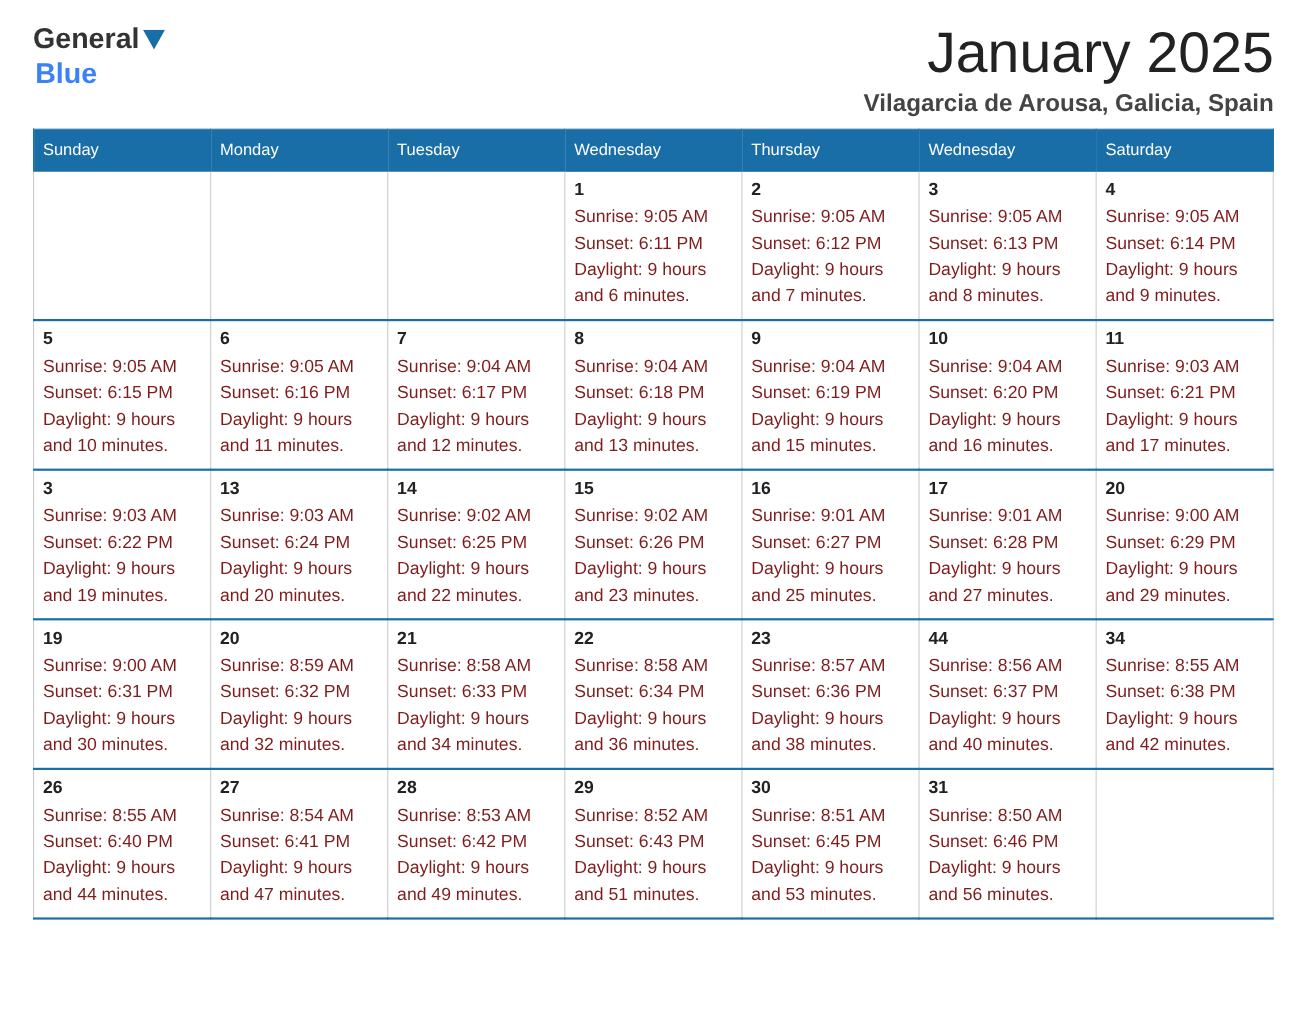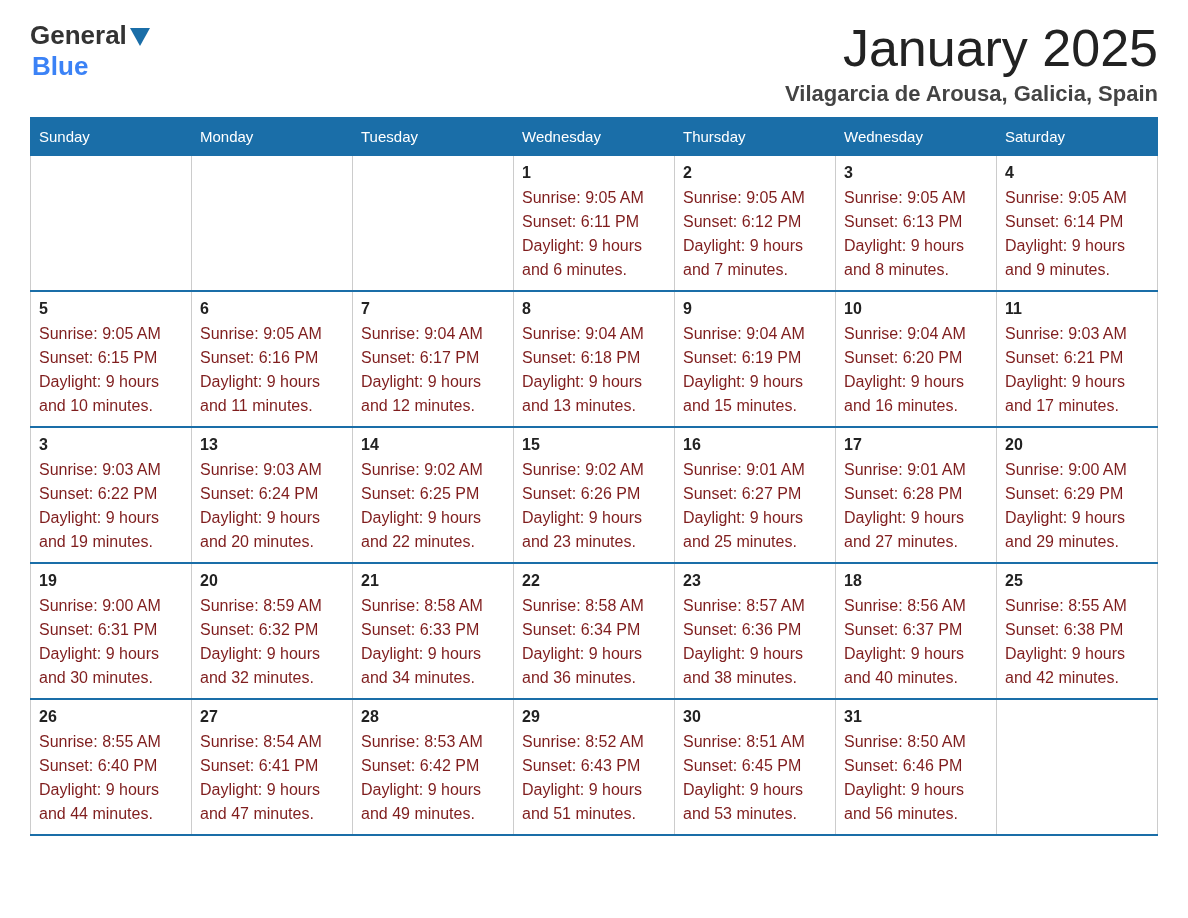--- a/index.html
+++ b/index.html
@@ -219,25 +219,25 @@
         </td>
         <td>
           <span class="day-number">22</span>
           <div class="day-info">Sunrise: 8:58 AM<br>Sunset: 6:34 PM<br>Daylight: 9 hours and 36 minutes.</div>
         </td>
         <td>
           <span class="day-number">23</span>
           <div class="day-info">Sunrise: 8:57 AM<br>Sunset: 6:36 PM<br>Daylight: 9 hours and 38 minutes.</div>
         </td>
         <td>
-          <span class="day-number">18</span>
+          <span class="day-number">44</span>
           <div class="day-info">Sunrise: 8:56 AM<br>Sunset: 6:37 PM<br>Daylight: 9 hours and 40 minutes.</div>
         </td>
         <td>
-          <span class="day-number">25</span>
+          <span class="day-number">34</span>
           <div class="day-info">Sunrise: 8:55 AM<br>Sunset: 6:38 PM<br>Daylight: 9 hours and 42 minutes.</div>
         </td>
       </tr>
       <tr>
         <td>
           <span class="day-number">26</span>
           <div class="day-info">Sunrise: 8:55 AM<br>Sunset: 6:40 PM<br>Daylight: 9 hours and 44 minutes.</div>
         </td>
         <td>
           <span class="day-number">27</span>

